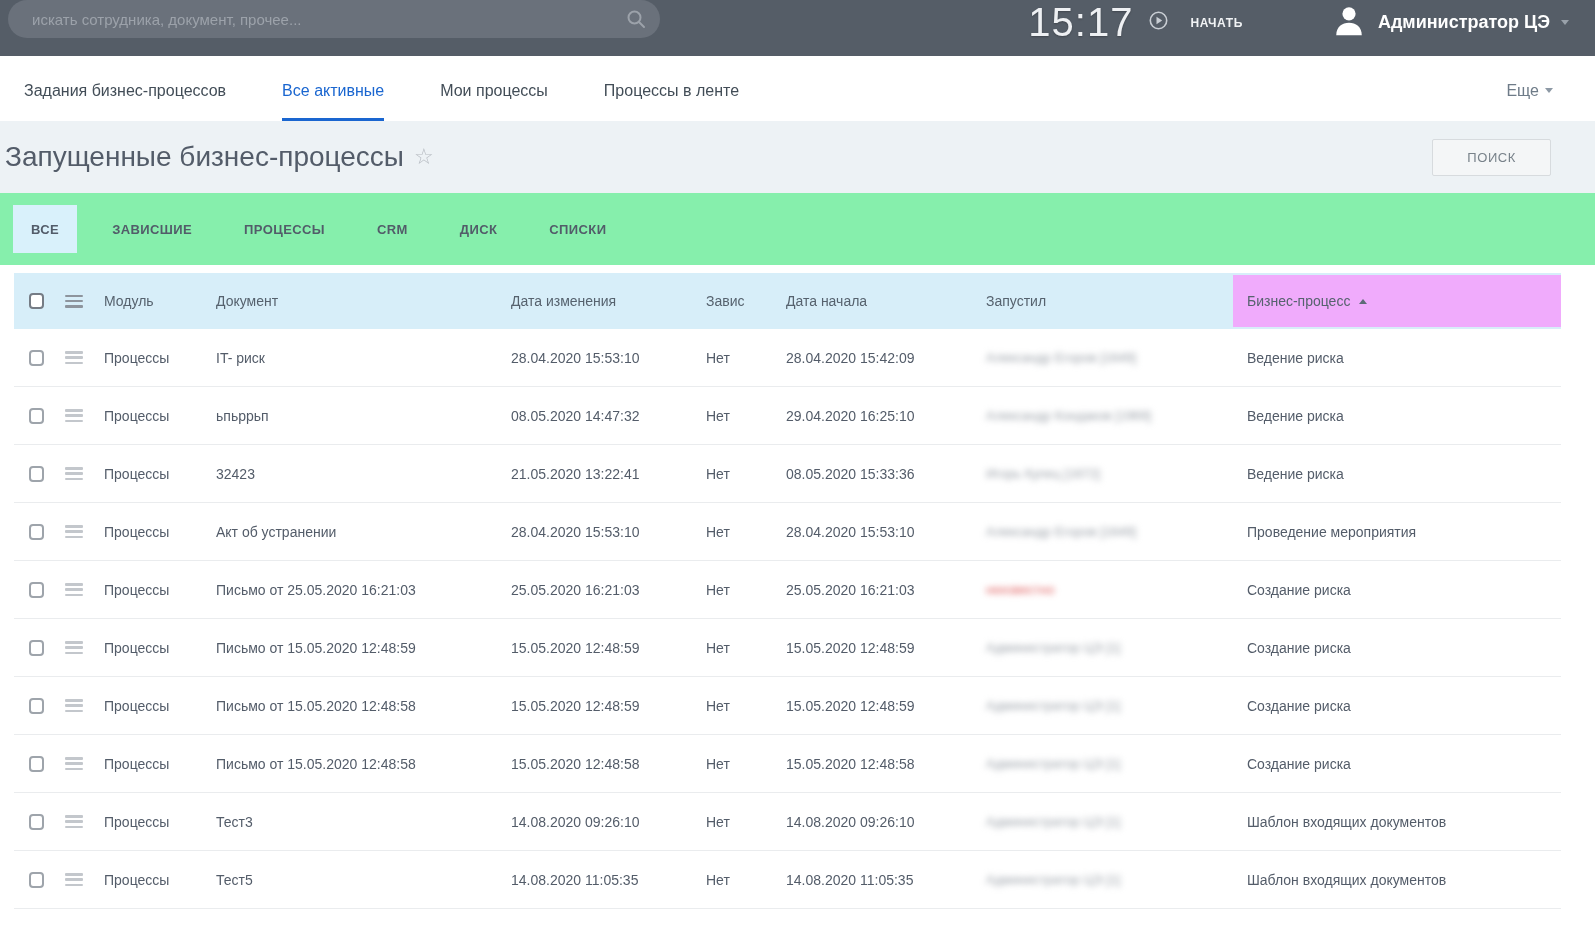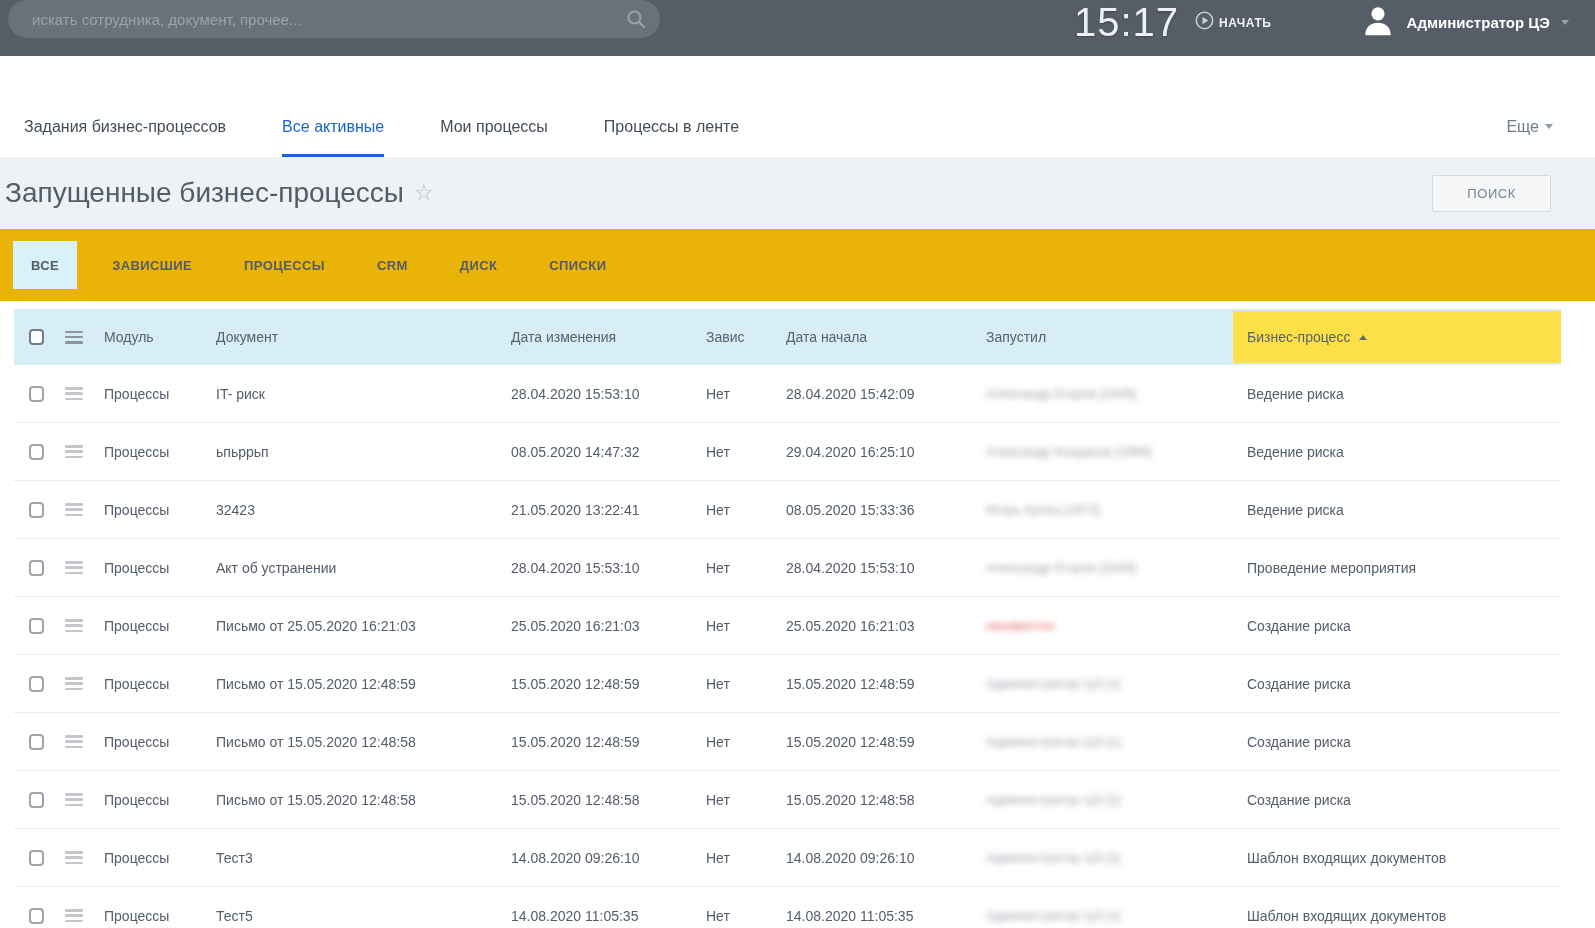--- a/index.html
+++ b/index.html
@@ -14,58 +14,58 @@
   .search-pill{ width:652px; height:38px; background:#6a717b; border-radius:19px;
     display:flex; align-items:center; padding:0 14px 0 22px; }
   .search-input{ flex:1; background:transparent; border:none; outline:none;
     color:#e8eaec; font-size:15px; }
   .search-input::placeholder{ color:#9ca2aa; }
   .search-icon svg{ display:block; }
 
   .topbar-right{ margin-left:auto; display:flex; align-items:center; }
   .clock{ font-size:40px; font-weight:300; color:#eef0f3; letter-spacing:1px;
     text-shadow:0 1px 2px rgba(0,0,0,.25); }
-  .start-btn{ display:flex; align-items:center; gap:5px; margin-left:16px; cursor:pointer; }
+  .start-btn{ display:flex; align-items:center; gap:22px; margin-left:16px; cursor:pointer; }
   .start-label{ color:#f1f3f5; font-size:12px; font-weight:bold; letter-spacing:.6px; }
   .user-box{ display:flex; align-items:center; gap:11px; margin-left:88px; cursor:pointer; }
-  .user-name{ color:#ffffff; font-weight:bold; font-size:15px; }
+  .user-name{ color:#ffffff; font-weight:bold; font-size:18px; }
   .caret-down{ width:0; height:0; border-left:4px solid transparent; border-right:4px solid transparent;
     border-top:5px solid #99a1aa; display:inline-block; }
 
   
-  .tabbar{ height:65px; background:#fff; display:flex; align-items:stretch; padding:4px 42px 0 24px;margin-top:36px; }
+  .tabbar{ height:65px; background:#fff; display:flex; align-items:stretch; padding:4px 42px 0 24px; }
   .tab{ font-size:16px; color:#424d57; margin-right:56px; display:flex; align-items:center;
     cursor:pointer; border-bottom:3px solid transparent; padding-top:3px; }
   .tab.active{ color:#1a66d0; border-bottom-color:#1a66d0; }
   .more-link{ margin-left:auto; display:flex; align-items:center; gap:6px;
     color:#6e7b88; font-size:16px; cursor:pointer;text-align:right; }
   .more-link .caret-down{ border-top-color:#8d99a5; }
 
   
   .title-bar{ height:72px; background:#edf2f5; display:flex; align-items:center; padding:0 44px 0 5px; }
   .page-title{ margin:0; font-size:28px; font-weight:300; color:#535c69; }
   .star-icon{ font-size:22px; color:#b7bcc2; margin-left:10px; cursor:pointer; }
   .search-page-btn{ margin-left:auto; height:37px; padding:0 34px; background:#f4f6f7;
     border:1px solid #d7dbde; border-radius:2px; color:#78828a; font-size:13px;
     letter-spacing:.6px; cursor:pointer; font-family:inherit; }
 
   
-  .filter-bar{ height:72px; background:#eab308; display:flex; align-items:center; padding-left:13px; }
+  .filter-bar{ height:72px; background:#86efac; display:flex; align-items:center; padding-left:13px; }
   .filter-item{ font-size:13px; font-weight:bold; color:#525c69; letter-spacing:.4px;
     margin-right:52px; height:48px; display:flex; align-items:center; cursor:pointer; }
   .filter-item.active{ background:#d9f1fb; padding:0 18px; margin-right:35px; }
 
   
   .table-wrap{ padding:8px 34px 0 14px; }
   .grid-row{ display:grid;
     grid-template-columns:42px 40px 112px 295px 195px 80px 200px 255px 1fr;
     align-items:center; }
   .thead{ height:56px; background:#d7eef9; }
   .hcell{ font-size:14px; color:#56626e; padding:0 8px; white-space:nowrap; cursor:pointer; }
-  .hcell.sorted{ background:#fde047; height:52px; display:flex; align-items:center; padding-left:14px; }
+  .hcell.sorted{ background:#f0abfc; height:52px; display:flex; align-items:center; padding-left:14px; }
   .sort-caret{ width:0; height:0; border-left:4px solid transparent; border-right:4px solid transparent;
     border-bottom:5px solid #5d6a77; display:inline-block; margin-left:9px; }
   .trow{ height:58px; border-bottom:1px solid #eaecee; background:#fff; }
   .tcell{ font-size:14px; color:#535c69; padding:0 8px; white-space:nowrap; overflow:hidden; }
   .tcell.process{ padding-left:14px; }
   .tcell.launcher{ font-size:13px; color:#9aa0a8; filter:blur(3px); }
   .tcell.launcher.red{ color:#e05d5d; }
 
   .cb{ width:15px; height:16px; border:2px solid #757c85; border-radius:4px;
     background:#fff; margin-left:15px; cursor:pointer; }

